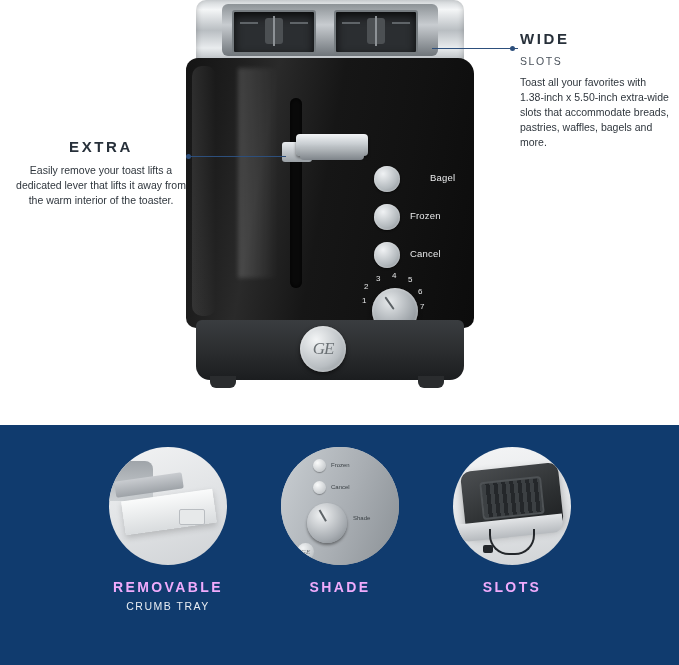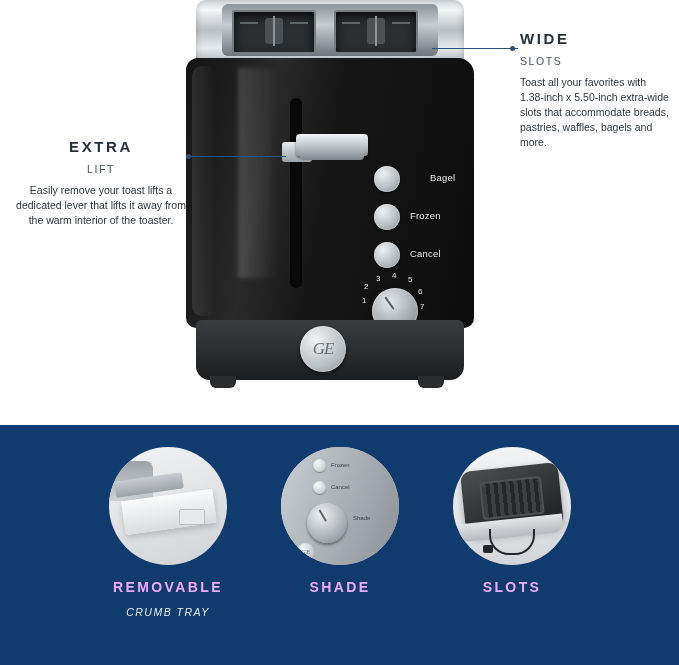--- a/index.html
+++ b/index.html
@@ -200,21 +200,21 @@
 
   .circle-img {
     width:118px; height:118px; border-radius:50%;
     margin:0 auto; overflow:hidden; position:relative;
     background:#e9eaec;
   }
   .f-title {
     margin-top:14px; font-size:14px; letter-spacing:2.4px; color:#f0abfc; font-weight:bold;
   }
   .f-sub {
-    margin-top:11px; font-size:10.5px; letter-spacing:1.5px; color:#e8edf3;font-style:italic;
+    margin-top:5px; font-size:10.5px; letter-spacing:1.5px; color:#e8edf3;
   }
 
   
   #c1 { background:linear-gradient(160deg,#f2f3f4 0%,#e3e5e7 45%,#cfd2d5 100%); }
   #c1 .tray {
     position:absolute; left:14px; top:48px; width:92px; height:34px;
     background:linear-gradient(180deg,#fafbfb,#d9dcde);
     transform:rotate(-8deg);
     box-shadow:0 3px 6px rgba(0,0,0,.18);
   }
@@ -360,21 +360,20 @@
   <div id="callout-wide">
     <div class="callout-title">WIDE</div>
     <div class="callout-sub">SLOTS</div>
     <div class="callout-body">Toast all your favorites with 1.38-inch x 5.50-inch extra-wide slots that accommodate breads, pastries, waffles, bagels and more.</div>
   </div>
 
   <div class="leader" id="leader-extra"></div>
   <div class="leader-dot" id="leader-extra-dot"></div>
   <div id="callout-extra">
     <div class="callout-title">EXTRA</div>
-    <div class="callout-sub">LIFT</div>
     <div class="callout-body">Easily remove your toast lifts a dedicated lever that lifts it away from the warm interior of the toaster.</div>
   </div>
 </div>
 
 <div id="bottom-panel">
 
   <div class="feature" id="feature-1">
     <div class="circle-img" id="c1">
       <span class="body-dark"></span>
       <span class="tray"></span>

